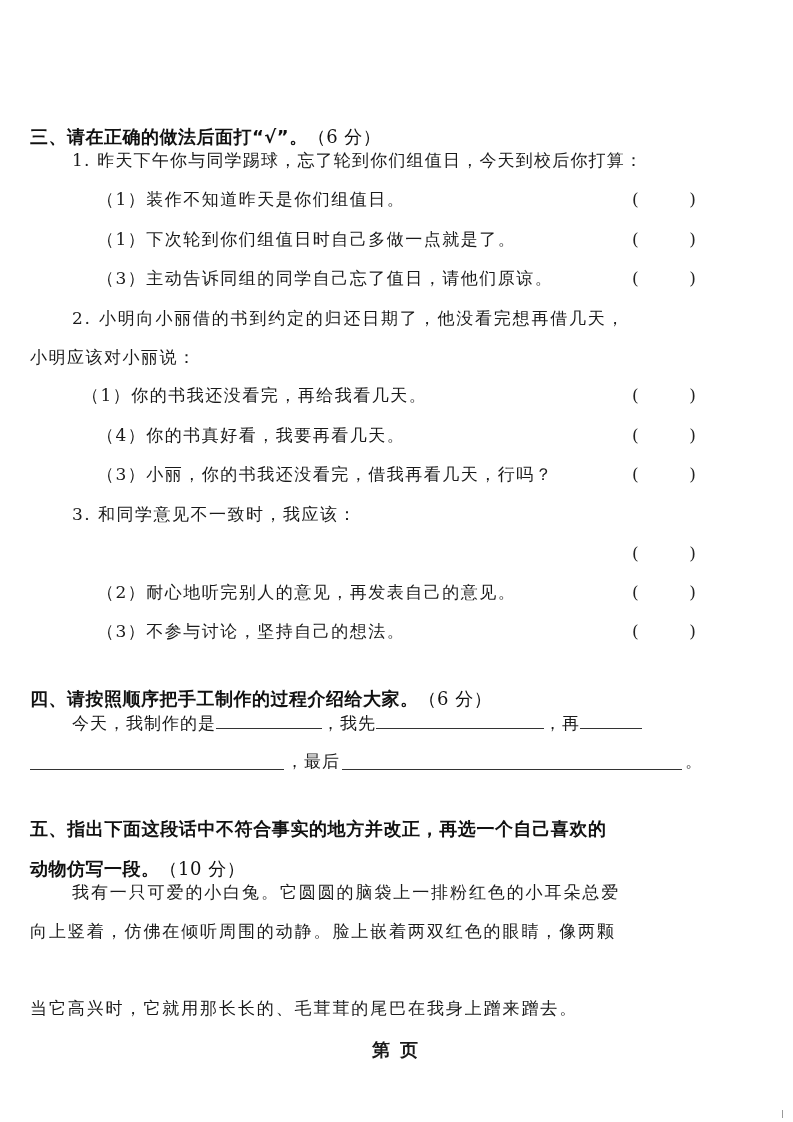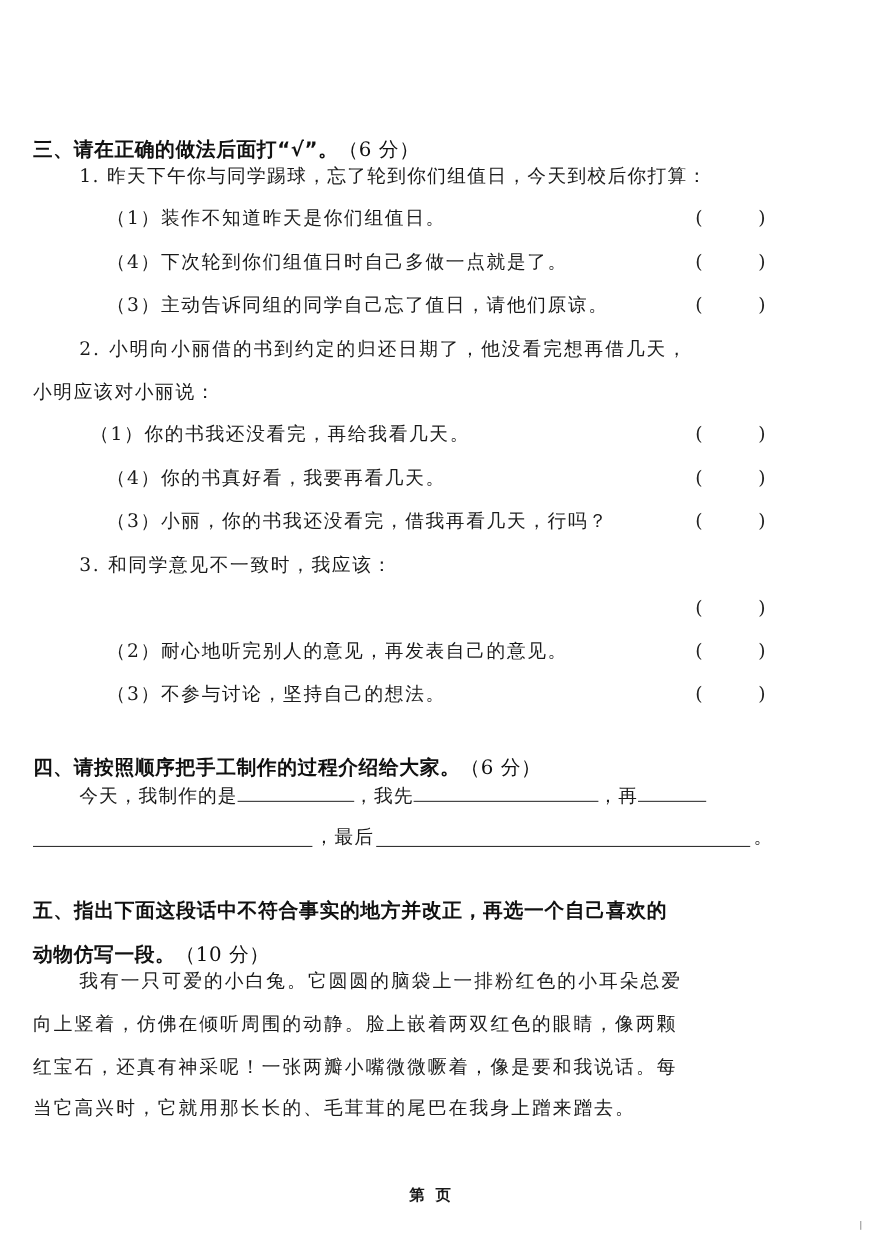--- a/index.html
+++ b/index.html
@@ -54,24 +54,24 @@
       height: 18px;
       vertical-align: baseline;
       cursor: text;
     }
     .blank.abs {
       position: absolute;
     }
     .footer {
       position: absolute;
       left: 372px;
-      top: 1078px;
+      top: 1038px;
       font-family: "DejaVu Sans", "Liberation Sans", sans-serif;
       font-weight: bold;
-      font-size: 14px;
+      font-size: 18px;
       letter-spacing: 10px;
       text-align: right;
     }
     .corner-mark {
       position: absolute;
       left: 782px;
       top: 1110px;
       width: 1px;
       height: 8px;
       background: #999;
@@ -88,21 +88,21 @@
 
   <div class="line" style="left:72px; top:148px; letter-spacing:1.2px;">1. 昨天下午你与同学踢球，忘了轮到你们组值日，今天到校后你打算：</div>
 
   <div class="line" style="left:97px; top:187px;">（1）装作不知道昨天是你们组值日。</div>
   <div class="paren-box" style="left:632px; top:187px;">
     <span>(</span>
     <span></span>
     <span>)</span>
   </div>
 
-  <div class="line" style="left:97px; top:227px;">（4）下次轮到你们组值日时自己多做一点就是了。</div>
+  <div class="line" style="left:97px; top:227px;">（1）下次轮到你们组值日时自己多做一点就是了。</div>
   <div class="paren-box" style="left:632px; top:227px;">
     <span>(</span>
     <span></span>
     <span>)</span>
   </div>
 
   <div class="line" style="left:97px; top:266px;">（3）主动告诉同组的同学自己忘了值日，请他们原谅。</div>
   <div class="paren-box" style="left:632px; top:266px;">
     <span>(</span>
     <span></span>
@@ -168,18 +168,17 @@
   <div class="blank abs" style="left:342px; top:751px; width:340px;"></div>
   <div class="line" style="left:685px; top:749px;">。</div>
 
   <div class="line heading" style="left:30px; top:796px; letter-spacing:0.6px;">五、指出下面这段话中不符合事实的地方并改正，再选一个自己喜欢的</div>
   <div class="line heading" style="left:30px; top:836px;">
     <span>动物仿写一段。</span><span class="pts">（10 分）</span>
   </div>
 
   <div class="line" style="left:72px; top:880px; letter-spacing:1.9px;">我有一只可爱的小白兔。它圆圆的脑袋上一排粉红色的小耳朵总爱</div>
   <div class="line" style="left:30px; top:919px; letter-spacing:1.9px;">向上竖着，仿佛在倾听周围的动静。脸上嵌着两双红色的眼睛，像两颗</div>
-  <div class="line" style="left:30px; top:958px; letter-spacing:1.9px;">红宝石，还真有神采呢！一张两瓣小嘴微微噘着，像是要和我说话。每</div>
   <div class="line" style="left:30px; top:996px; letter-spacing:1.9px;">当它高兴时，它就用那长长的、毛茸茸的尾巴在我身上蹭来蹭去。</div>
 
   <div class="footer">第页</div>
   <div class="corner-mark"></div>
 </div>
 
 </body></html>

